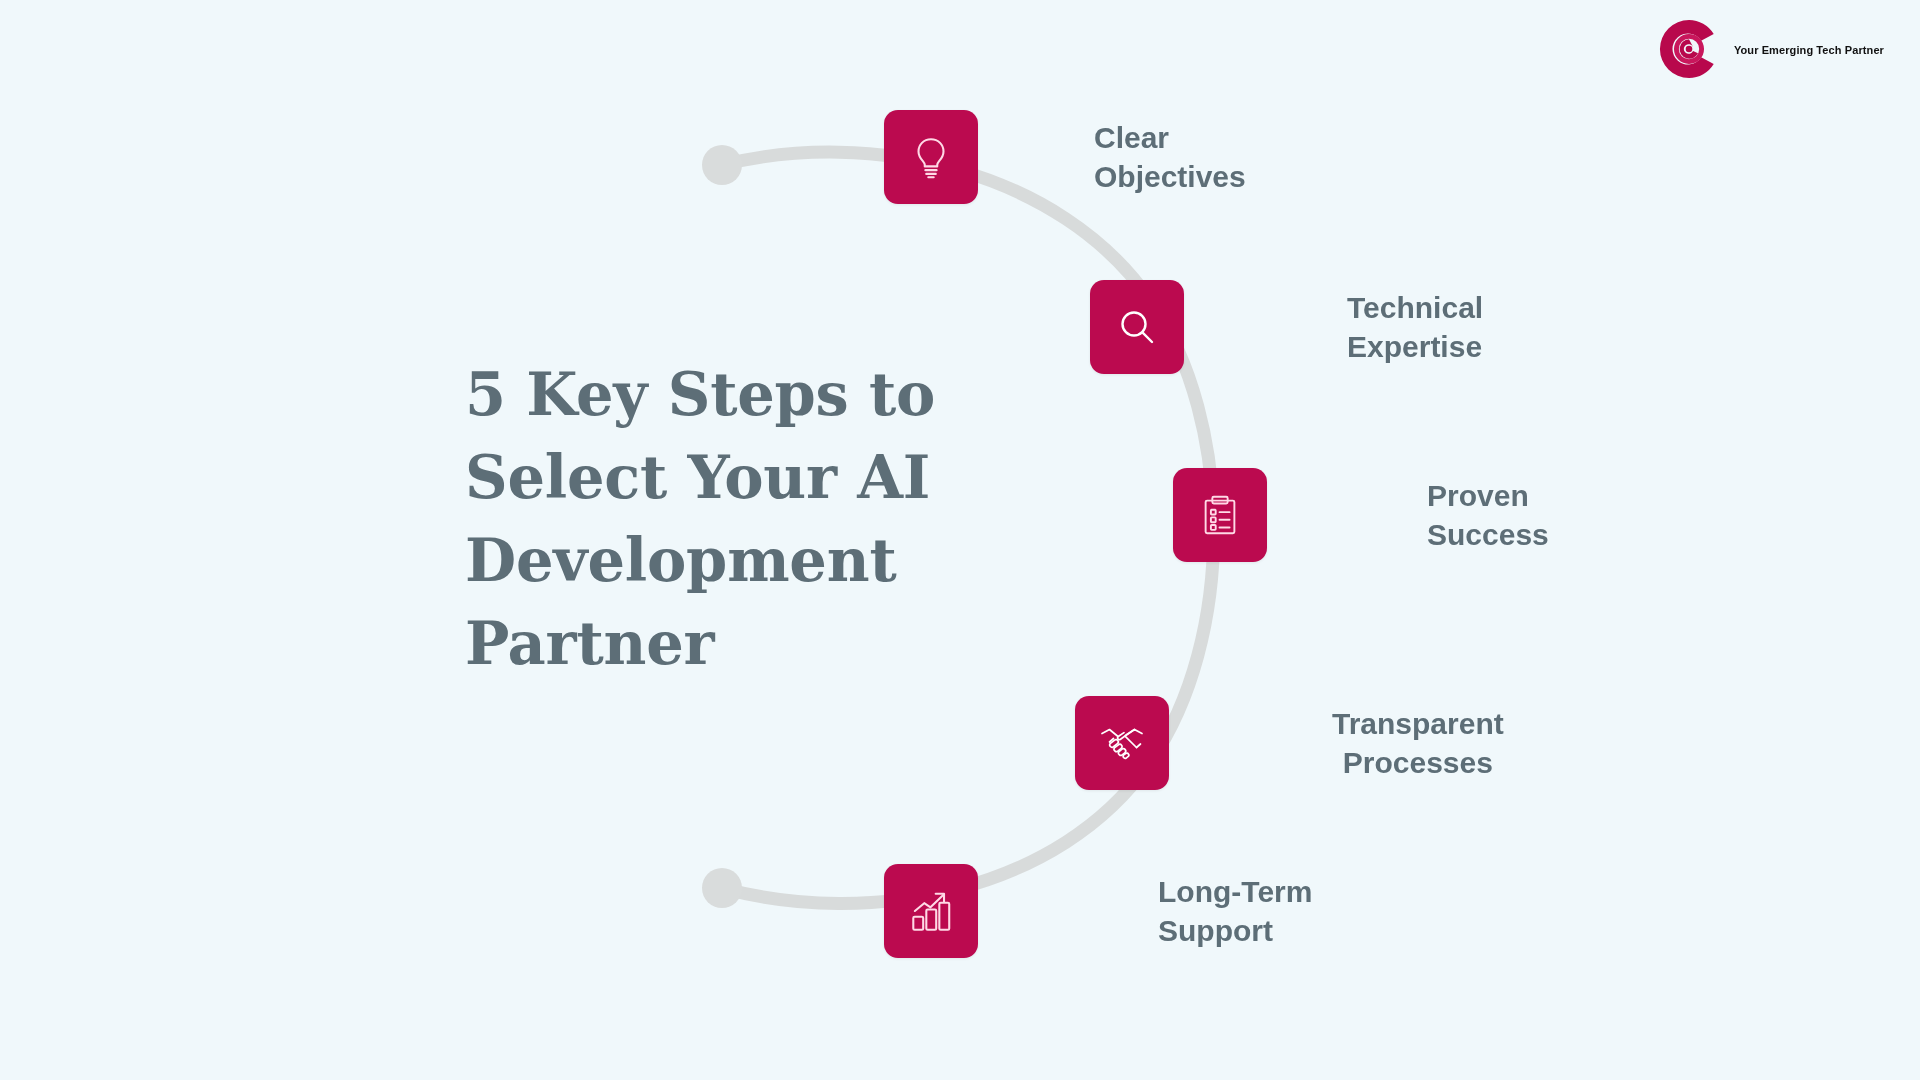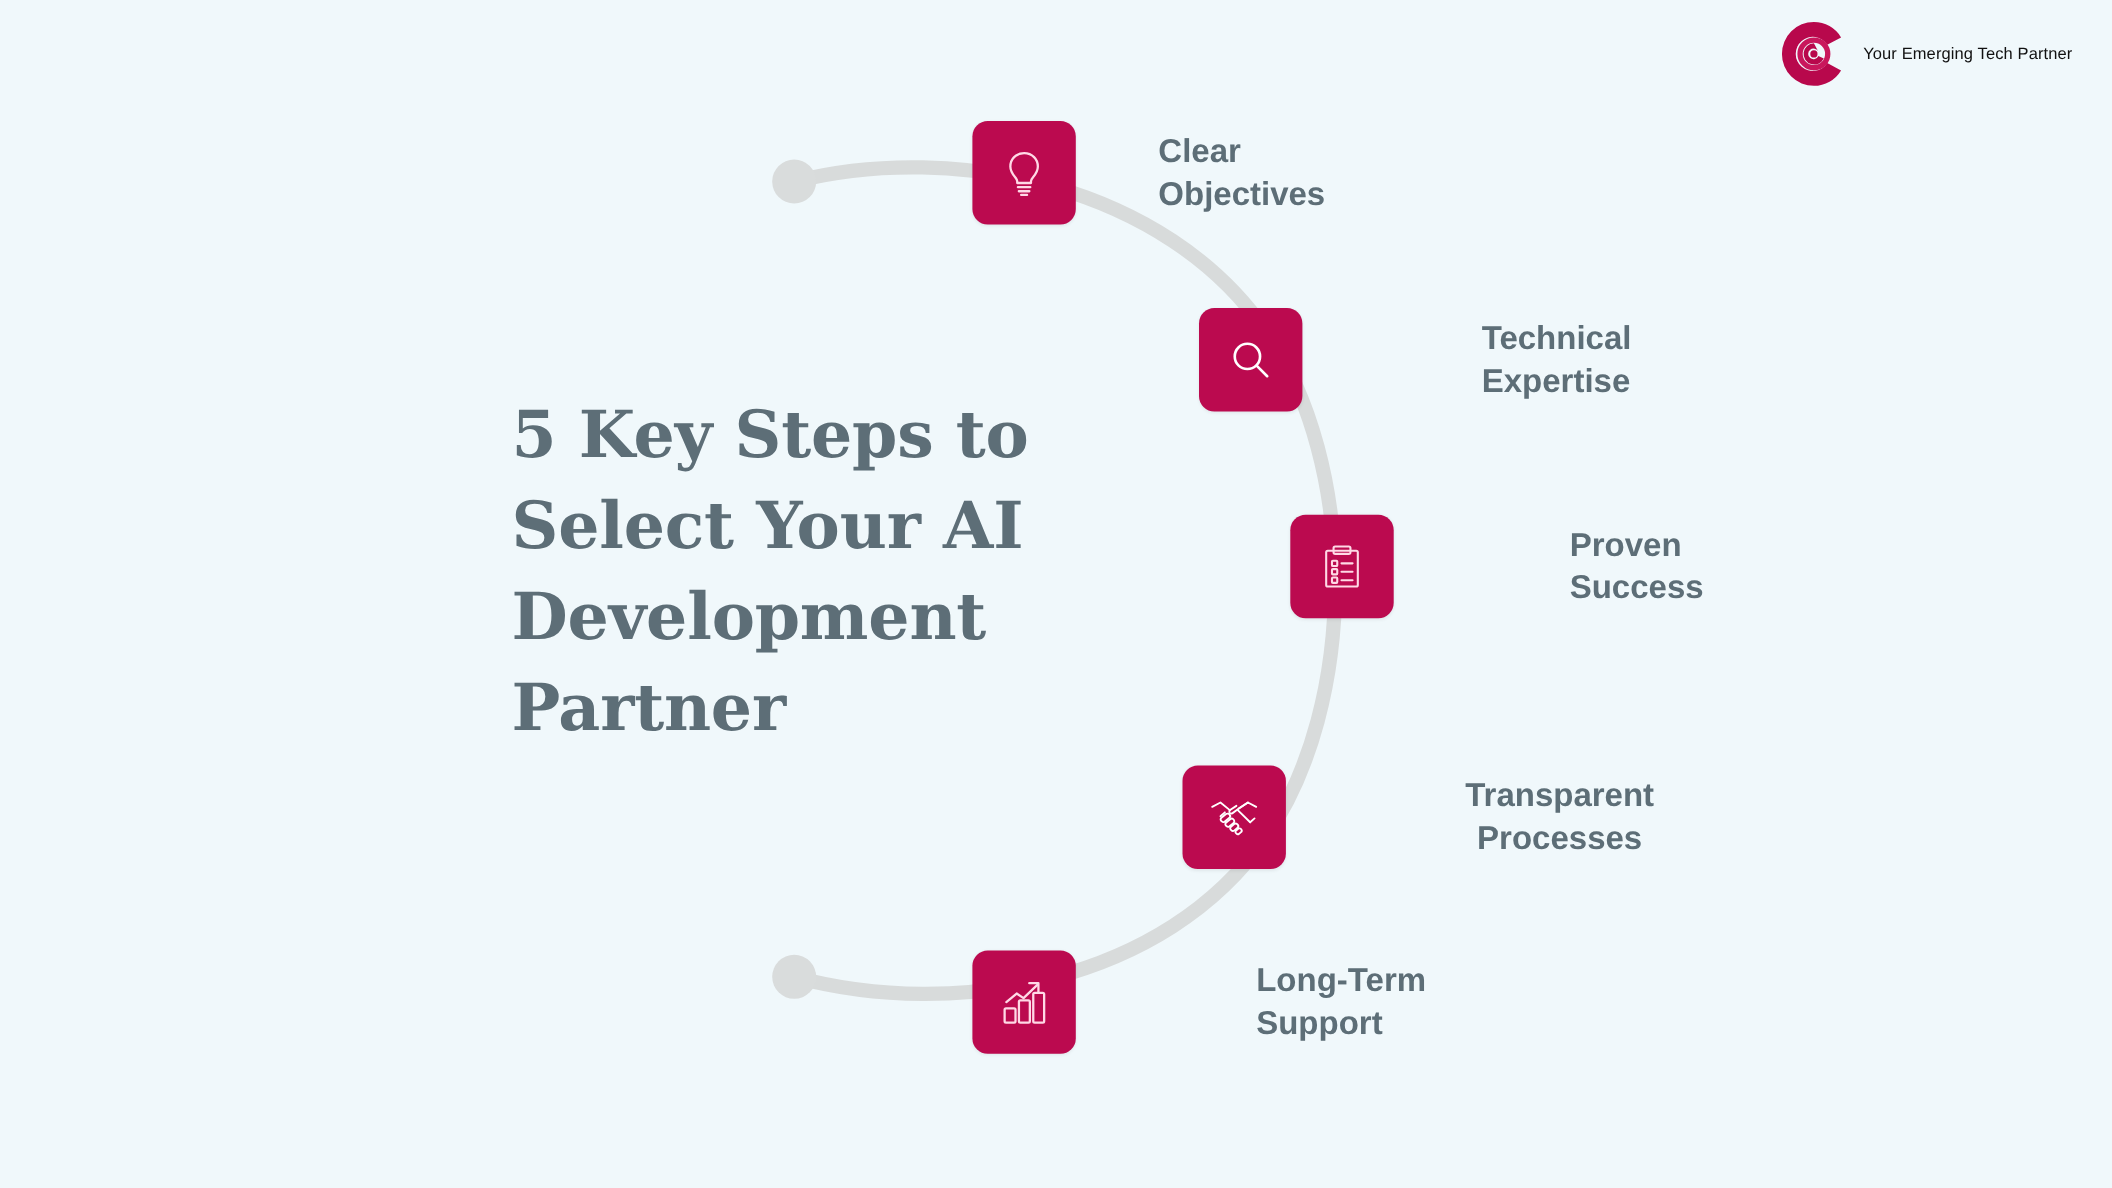--- a/index.html
+++ b/index.html
@@ -42,22 +42,22 @@
     font-family: "Liberation Sans", sans-serif;
     font-weight: bold;
     font-size: 47px;
     letter-spacing: 1.5px;
     color: #0d0d0d;
     line-height: 0.98;
     white-space: nowrap;
   }
   #logo-tagline {
     font-family: "Liberation Sans", sans-serif;
-    font-weight: normal;
-    font-size: 15px;
+    font-weight: bold;
+    font-size: 11px;
     letter-spacing: 0.1px;
     color: #111111;
     line-height: 1.1;
     margin-top: 2px;
     text-align: right;
     white-space: nowrap;
   }
 
   
   #arc-layer {
@@ -103,32 +103,32 @@
     font-family: "Liberation Sans", sans-serif;
     font-weight: bold;
     font-size: 30px;
     line-height: 1.31;
     color: #5d6e77;
     white-space: pre-line;
   }
 
   
   #step-0 { left: 884px; top: 110px; }
-  #step-0 .step-label { margin-left: 75px; }
+  #step-0 .step-label { margin-left: 116px; }
 
   #step-1 { left: 1090px; top: 280px; }
   #step-1 .step-label { margin-left: 163px; }
 
   #step-2 { left: 1173px; top: 468px; }
   #step-2 .step-label { margin-left: 160px; }
 
   #step-3 { left: 1075px; top: 696px; }
   #step-3 .step-label { margin-left: 163px; text-align: center; }
 
-  #step-4 { left: 884px; top: 864px; }
+  #step-4 { left: 884px; top: 864px; gap: 16px; }
   #step-4 .step-label { margin-left: 164px; }
 </style>
 </head>
 <body>
 
 <div id="stage">
 
   <svg id="arc-layer" viewBox="0 0 1920 1080" xmlns="http://www.w3.org/2000/svg">
     <path d="M 722 165
              C 870 128, 1060 170, 1150 300

